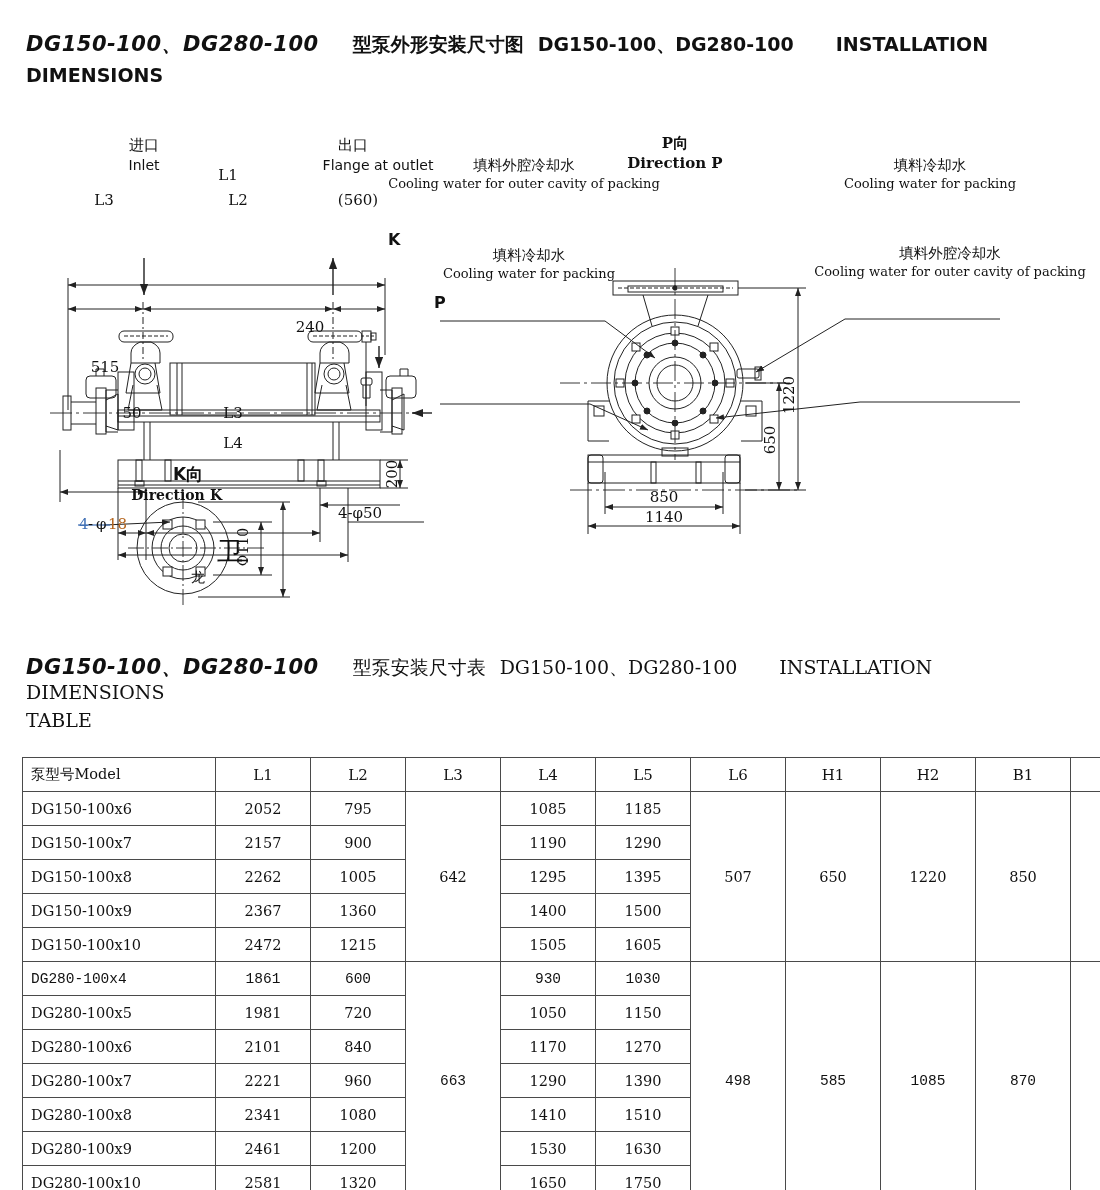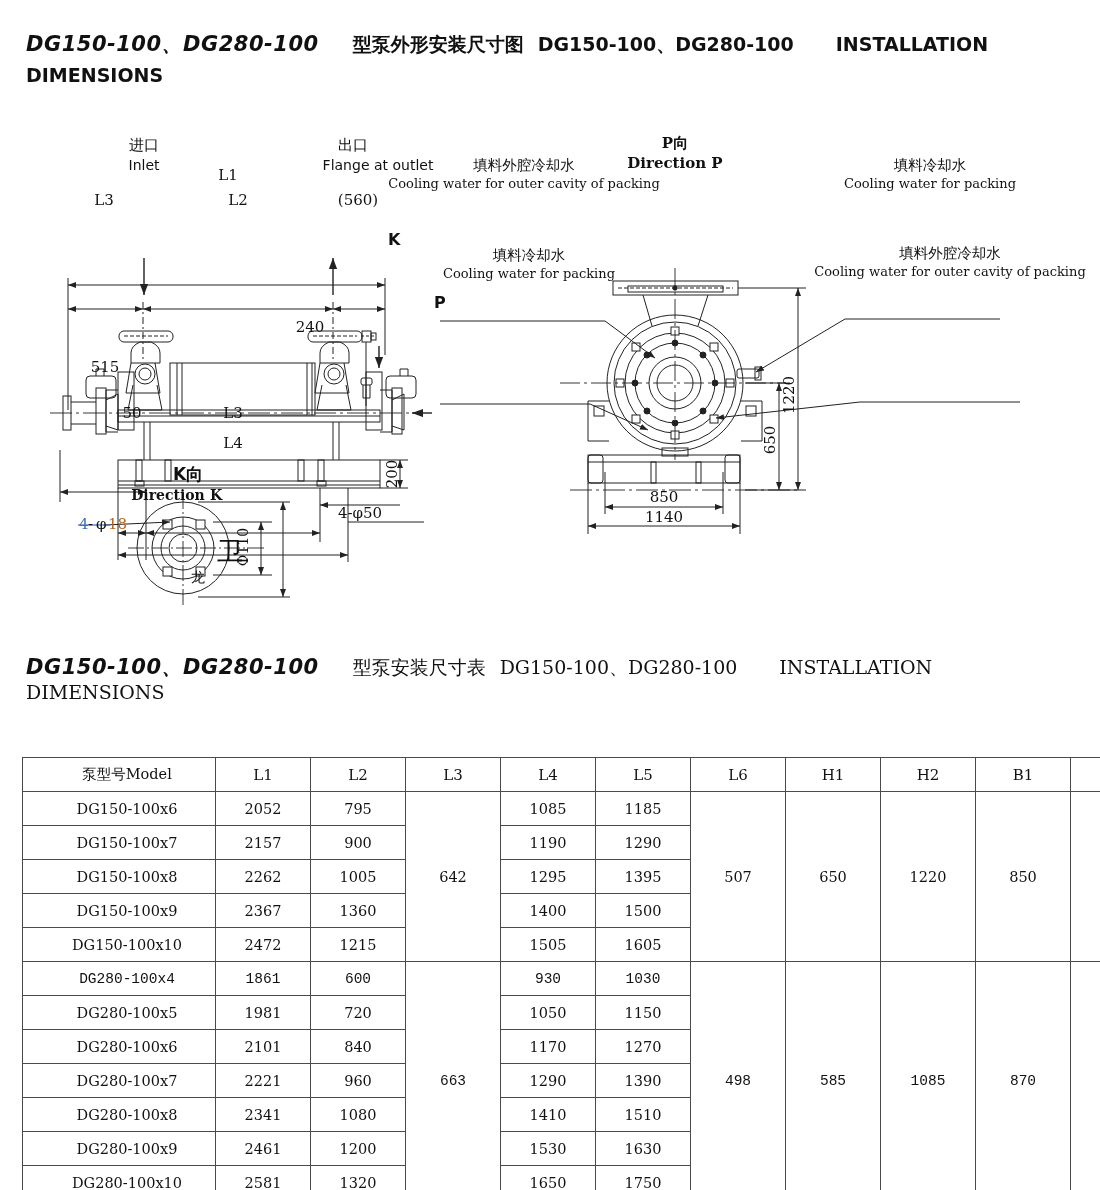--- a/index.html
+++ b/index.html
@@ -40,21 +40,21 @@
     font-family:"DejaVu Serif", serif;
   }
   #dims-table th,#dims-table td{
     border:1px solid #4a4a4a;
     text-align:center;vertical-align:middle;
     font-size:14.5px;font-weight:normal;
     height:33px;padding:0;
   }
   #dims-table th{font-size:15px;}
   #dims-table th.model-col,#dims-table td.model-col{
-    text-align:center;padding-left:16px;font-size:14.5px;margin-left:43px;
+    text-align:left;padding-left:8px;font-size:14.5px;margin-left:43px;
   }
   .col-model{width:193px;}
   .col-n{width:95px;}
   .grp-sep td,.grp-sep th{border-top:1.6px solid #333;font-family:Liberation Mono, monospace;}
 </style>
 </head>
 <body>
 
 <div class="title-block" id="title-top">
   <span class="t-seg t-bolditalic">DG150-100、DG280-100</span><span class="sp1"></span><span class="t-seg t-cjk-bold">型泵外形安装尺寸图</span><span class="sp2"></span><span class="t-seg t-bold-sans">DG150-100、DG280-100</span><span class="sp3"></span><span class="t-seg t-bold-sans">INSTALLATION</span>
@@ -338,20 +338,21 @@
     <text x="108" y="419" font-size="15" fill="#b5651d">18</text>
     <text x="0" y="0" font-size="14" transform="translate(248,437) rotate(-90)" text-anchor="middle">Ф110</text>
     <text x="230" y="450" font-size="26" text-anchor="middle">卫</text>
     <text x="198" y="472" font-size="14" text-anchor="middle">龙</text>
   </g>
 </svg>
 </div>
 
 <div class="title-block" id="title-bottom">
   <span class="t-seg t-bolditalic">DG150-100、DG280-100</span><span class="sp1"></span><span class="t-seg t-cjk-serif">型泵安装尺寸表</span><span class="sp2"></span><span class="t-seg t-serif">DG150-100、DG280-100</span><span class="sp3"></span><span class="t-seg t-serif">INSTALLATION</span><span class="sp3"></span><span class="t-seg t-serif">DIMENSIONS</span>
+  <span class="line2 t-serif">TABLE</span>
 </div>
 
 <table id="dims-table">
   <colgroup>
     <col class="col-model">
       <col class="col-n">
       <col class="col-n">
       <col class="col-n">
       <col class="col-n">
     <col class="col-n">

